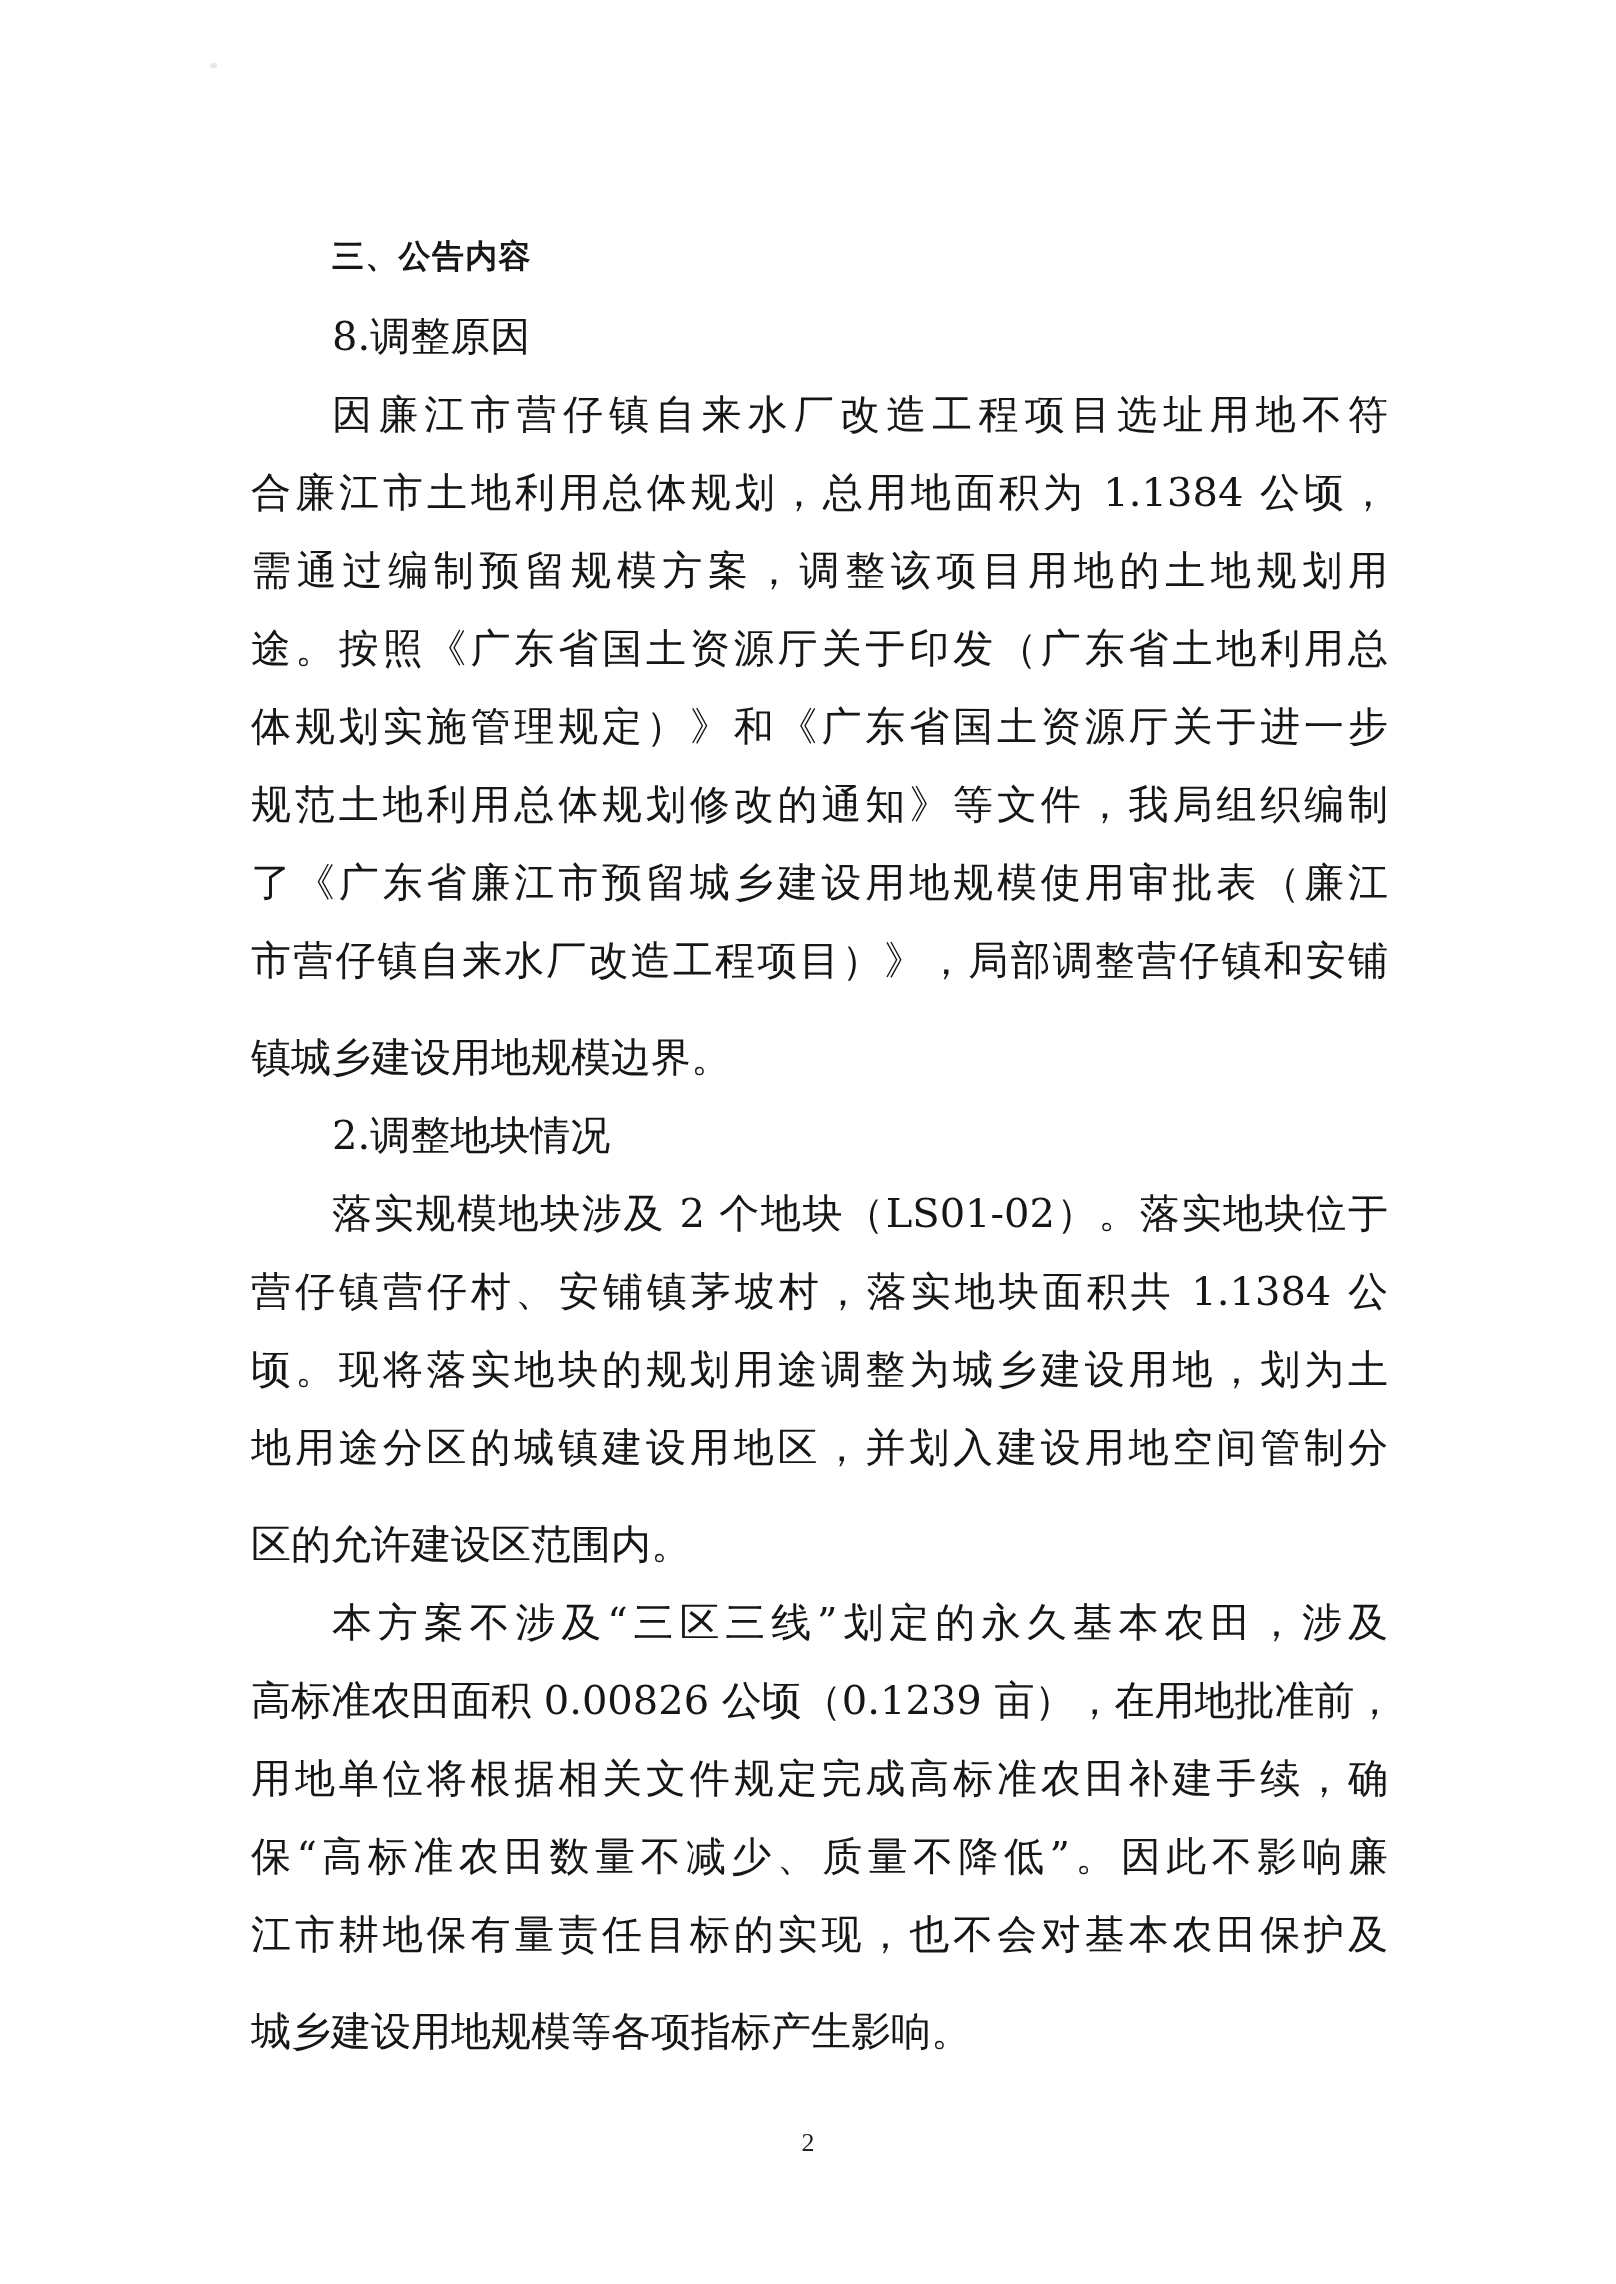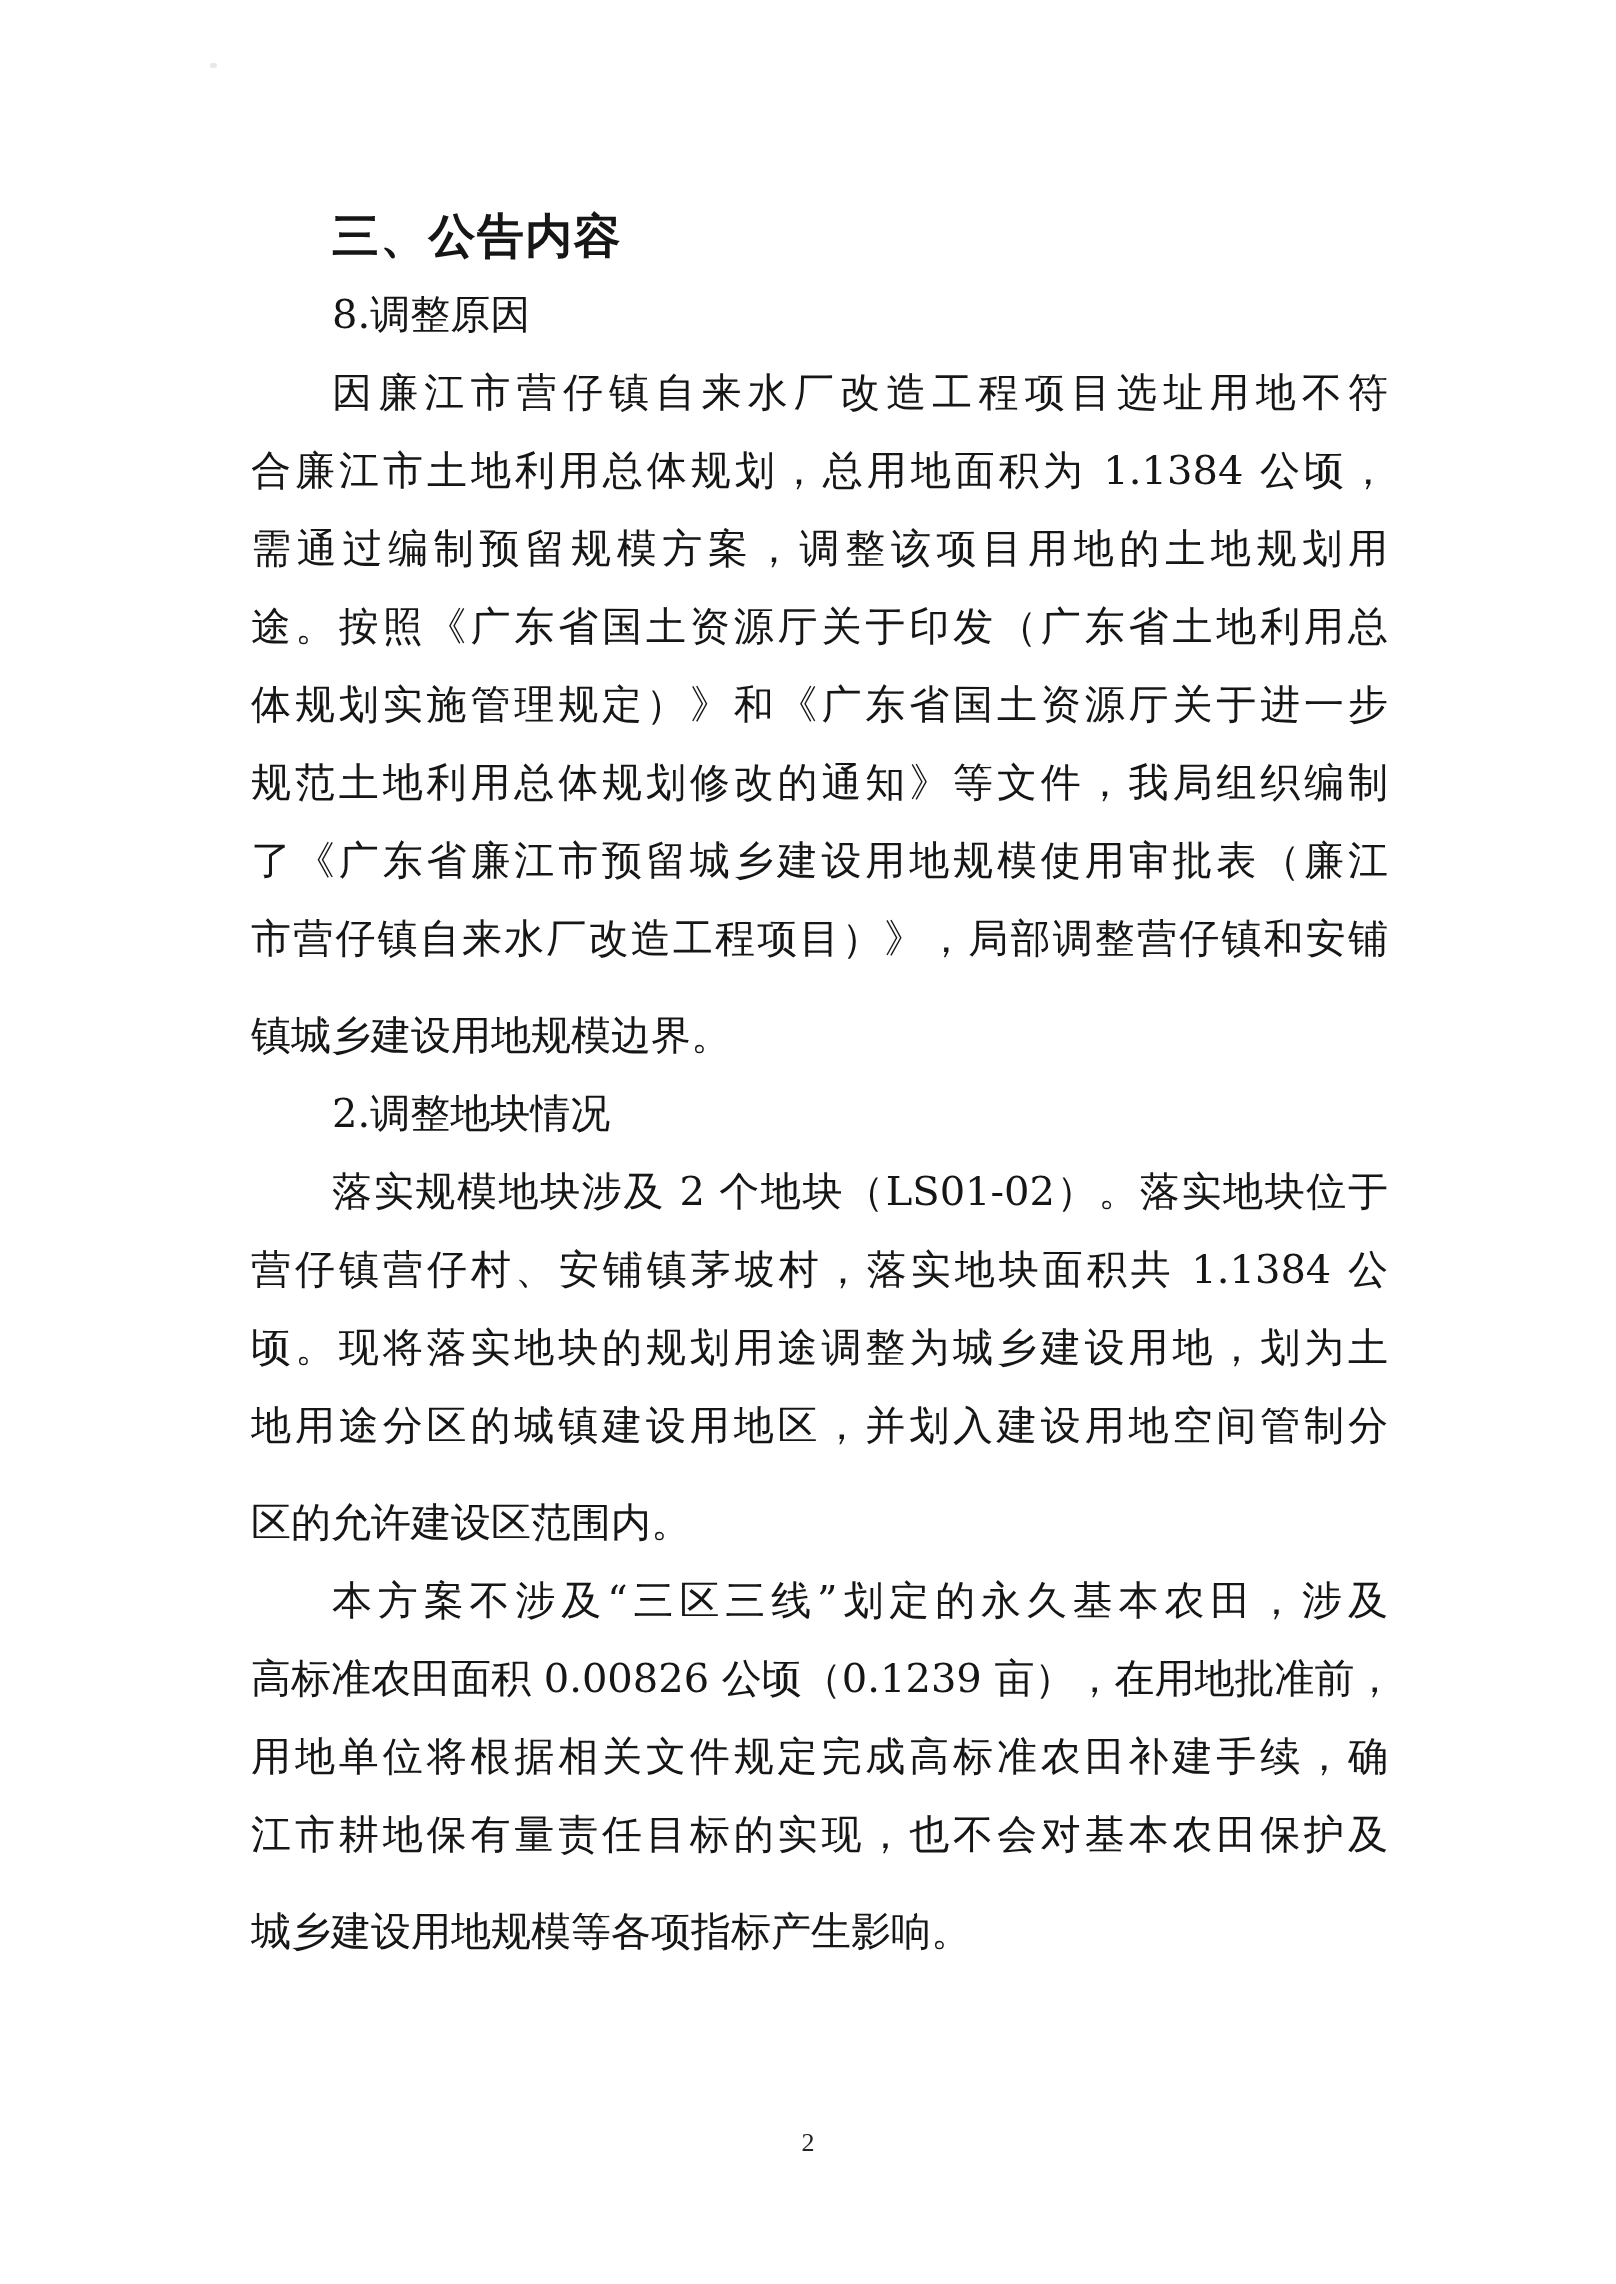--- a/index.html
+++ b/index.html
@@ -38,27 +38,28 @@
       letter-spacing: 0;
     }
     .line.last {
       text-align-last: left;
       margin-top: 19px;
     }
     .indent {
       padding-left: 81px;
     }
     .section-title {
-      font-family: Liberation Serif, serif;
+      font-family: Liberation Mono, monospace;
       font-weight: bold;
-      font-size: 47px;
+      font-size: 32px;
       line-height: 59px;
       height: 78px;
       padding-left: 81px;
       letter-spacing: 1.3px;
+      margin-top: 22px;
     }
     .subhead {
       font-size: 40px;
       line-height: 59px;
       height: 78px;
       padding-left: 81px;
     }
     .page-number {
       position: absolute;
       left: 0;
@@ -108,20 +109,21 @@
       <div class="line">营仔镇营仔村、安铺镇茅坡村，落实地块面积共 1.1384 公</div>
       <div class="line">顷。现将落实地块的规划用途调整为城乡建设用地，划为土</div>
       <div class="line">地用途分区的城镇建设用地区，并划入建设用地空间管制分</div>
       <div class="line last">区的允许建设区范围内。</div>
     </div>
 
     <div>
       <div class="line indent">本方案不涉及“三区三线”划定的永久基本农田，涉及</div>
       <div class="line">高标准农田面积 0.00826 公顷（0.1239 亩），在用地批准前，</div>
       <div class="line">用地单位将根据相关文件规定完成高标准农田补建手续，确</div>
+      <div class="line">保“高标准农田数量不减少、质量不降低”。因此不影响廉</div>
       <div class="line">江市耕地保有量责任目标的实现，也不会对基本农田保护及</div>
       <div class="line last">城乡建设用地规模等各项指标产生影响。</div>
     </div>
   </div>
 
   <div class="page-number">2</div>
 </div>
 
 
 </body></html>

